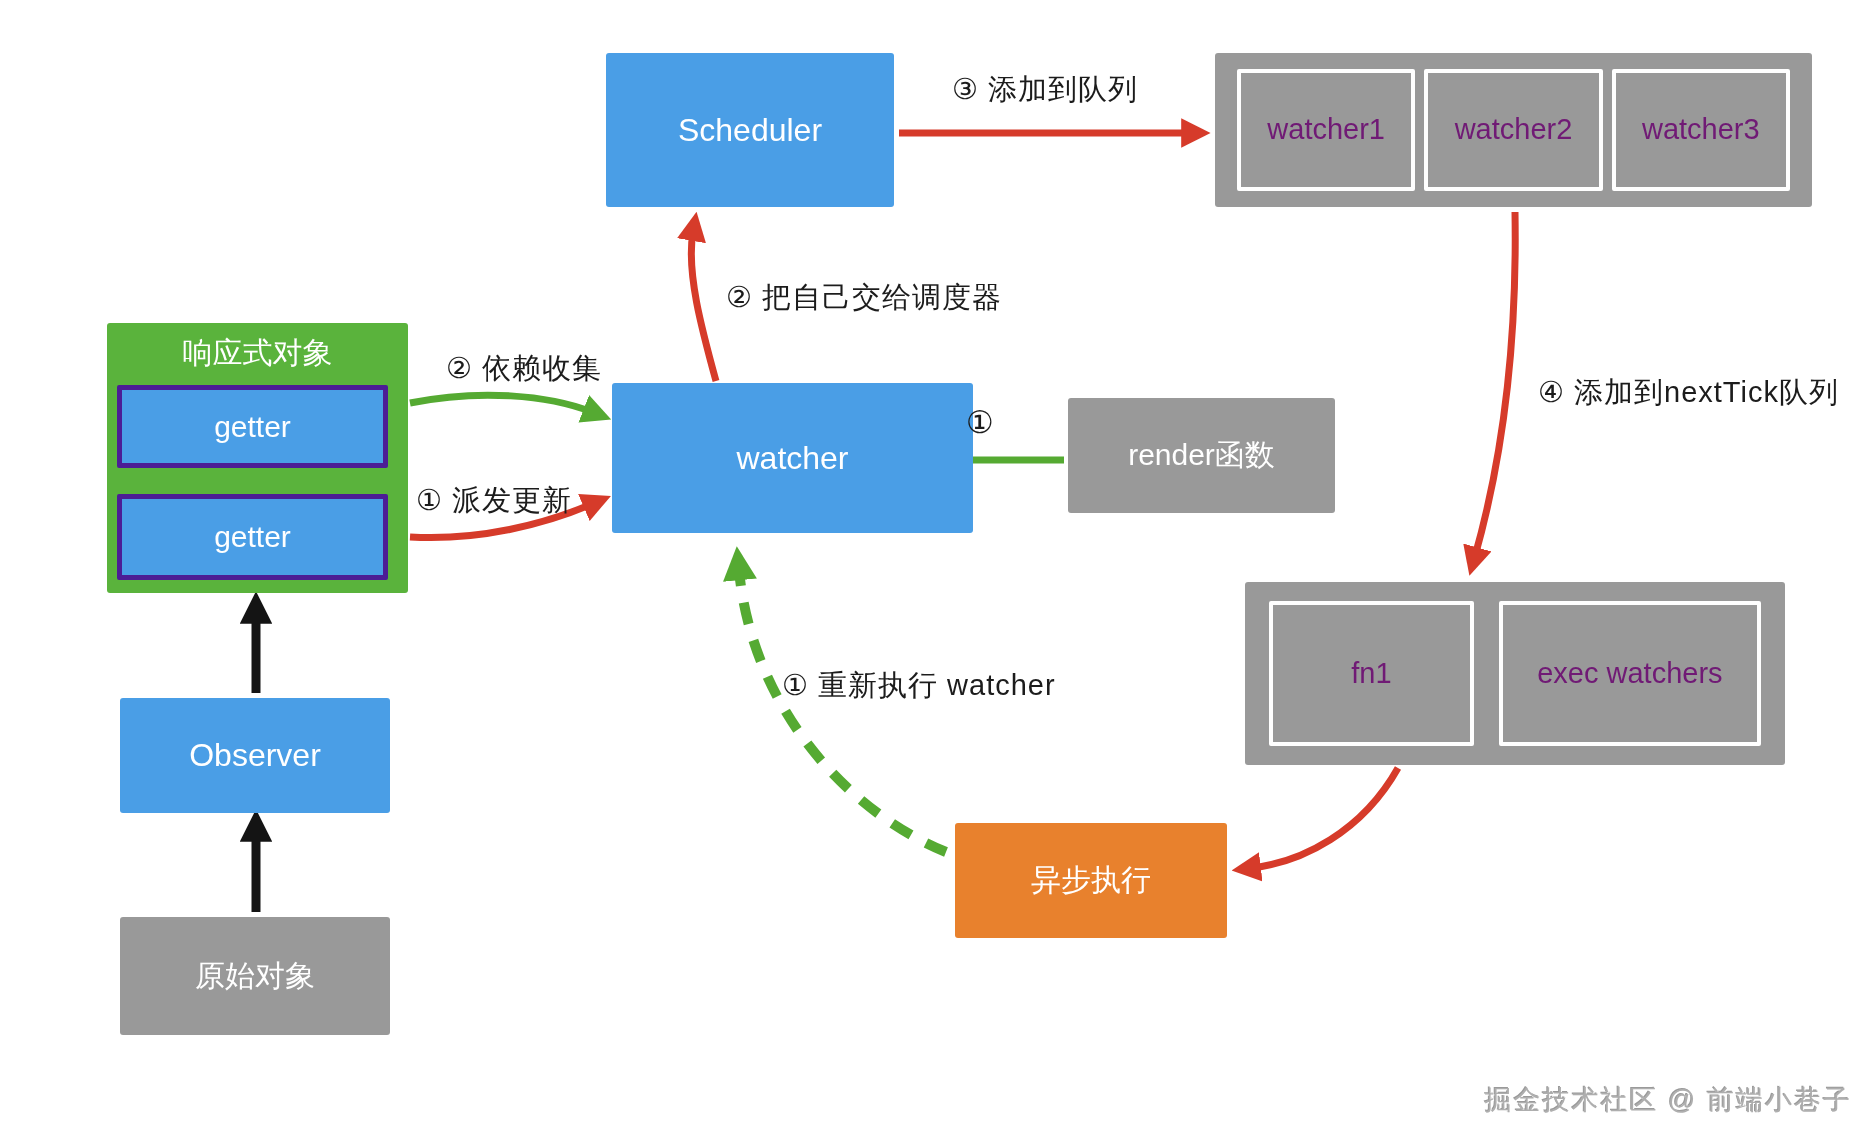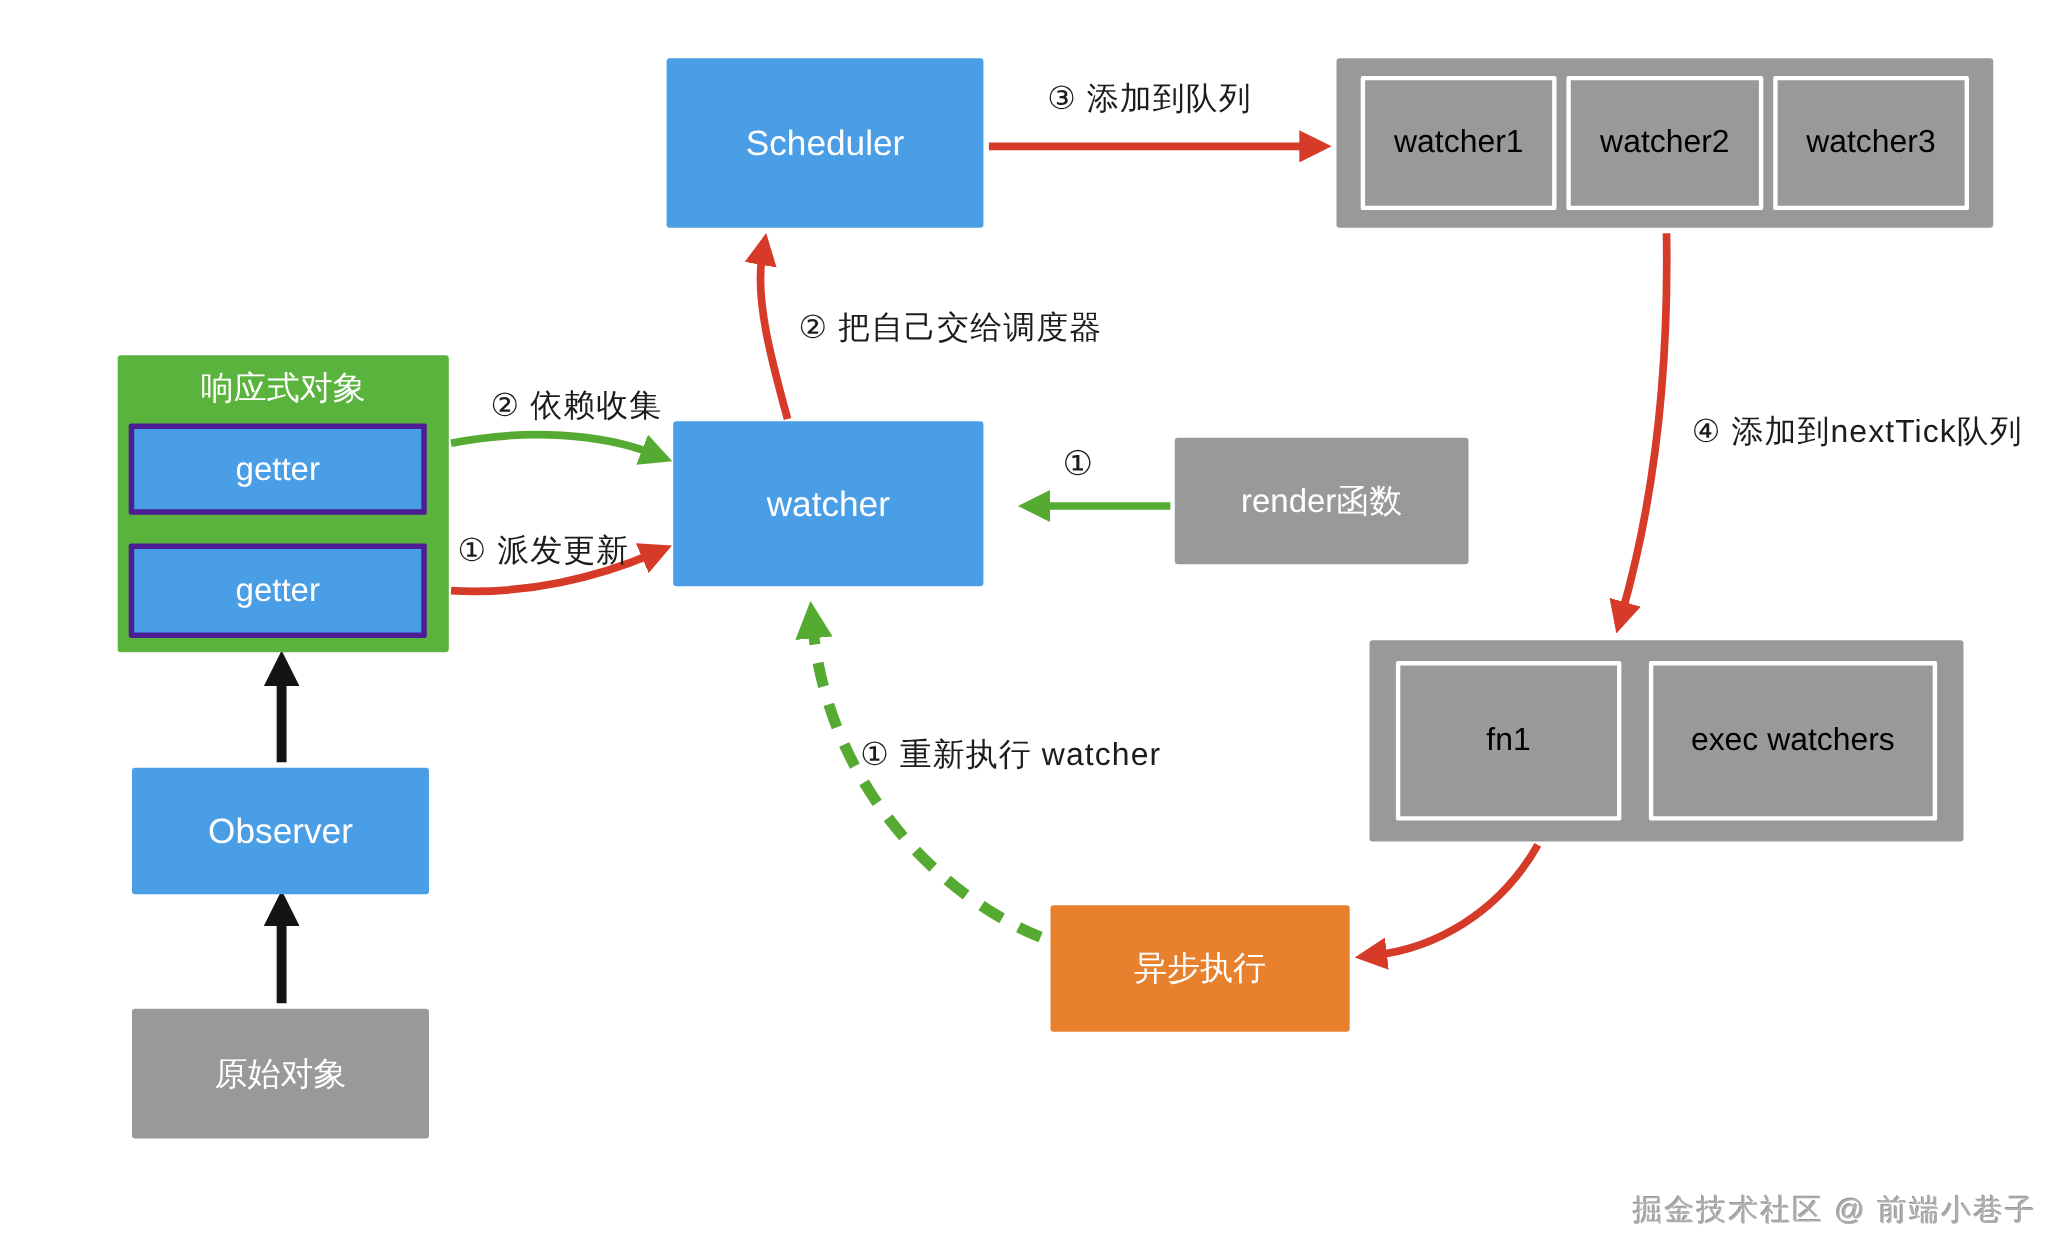--- a/index.html
+++ b/index.html
@@ -8,21 +8,21 @@
   .box{position:absolute;display:flex;align-items:center;justify-content:center;
        color:#fff;text-align:center;border-radius:3px;}
   .blue{background:#4A9EE6;}
   .gray{background:#999999;text-align:center;}
   .orange{background:#E8812D;}
   .greenbox{background:#5AB33C;}
   .fs32{font-size:32px;}
   .fs30{font-size:30px;}
   .queue{position:absolute;background:#999999;display:flex;align-items:stretch;border-radius:3px;}
   .queue .slot{background:#999999;border:4px solid #ffffff;border-radius:2px;
-       display:flex;align-items:center;justify-content:center;color:#000000;font-size:29px;line-height:1.15;
+       display:flex;align-items:center;justify-content:center;color:#701a75;font-size:29px;line-height:1.15;
        text-align:center;}
   .inner{background:#4A9EE6;border:5px solid #4c1d95;border-radius:2px;position:absolute;
        display:flex;align-items:center;justify-content:center;color:#fff;font-size:30px;}
   .lbl{position:absolute;color:#1c1c1c;font-size:29px;white-space:nowrap;letter-spacing:1px;}
   #arrows{position:absolute;left:0;top:0;z-index:1;}
   .node{z-index:2;}
   .lblz{z-index:3;}
   #watermark{position:absolute;right:16px;bottom:18px;font-size:27px;color:#aeaeae;
        text-shadow:1px 1px 0 #ffffff,-1px -1px 0 #9a9a9a;letter-spacing:2px;z-index:3;}
 </style>
@@ -78,21 +78,21 @@
   <div class="box greenbox node" style="left:107px;top:323px;width:301px;height:270px;align-items:flex-start;">
     <div style="width:100%;height:60px;display:flex;align-items:center;justify-content:center;font-size:30px;">响应式对象</div>
   </div>
   <div class="inner node" style="left:117px;top:385px;width:271px;height:83px;box-sizing:border-box;">
     <span>getter</span>
   </div>
   <div class="inner node" style="left:117px;top:494px;width:271px;height:86px;box-sizing:border-box;">
     <span>getter</span>
   </div>
 
-  <div class="box blue fs32 node" style="left:612px;top:383px;width:282px;height:150px;justify-content:center;">
+  <div class="box blue fs32 node" style="left:612px;top:383px;width:361px;height:150px;justify-content:center;">
     <span>watcher</span>
   </div>
 
   <div class="box gray fs30 node" style="left:1068px;top:398px;width:267px;height:115px;">
     <span>render函数</span>
   </div>
 
   <div class="queue node" style="left:1245px;top:582px;width:540px;height:183px;padding:19px 24px;gap:25px;box-sizing:border-box;">
     <div class="slot" style="flex:1;">
       <span>fn1</span>

